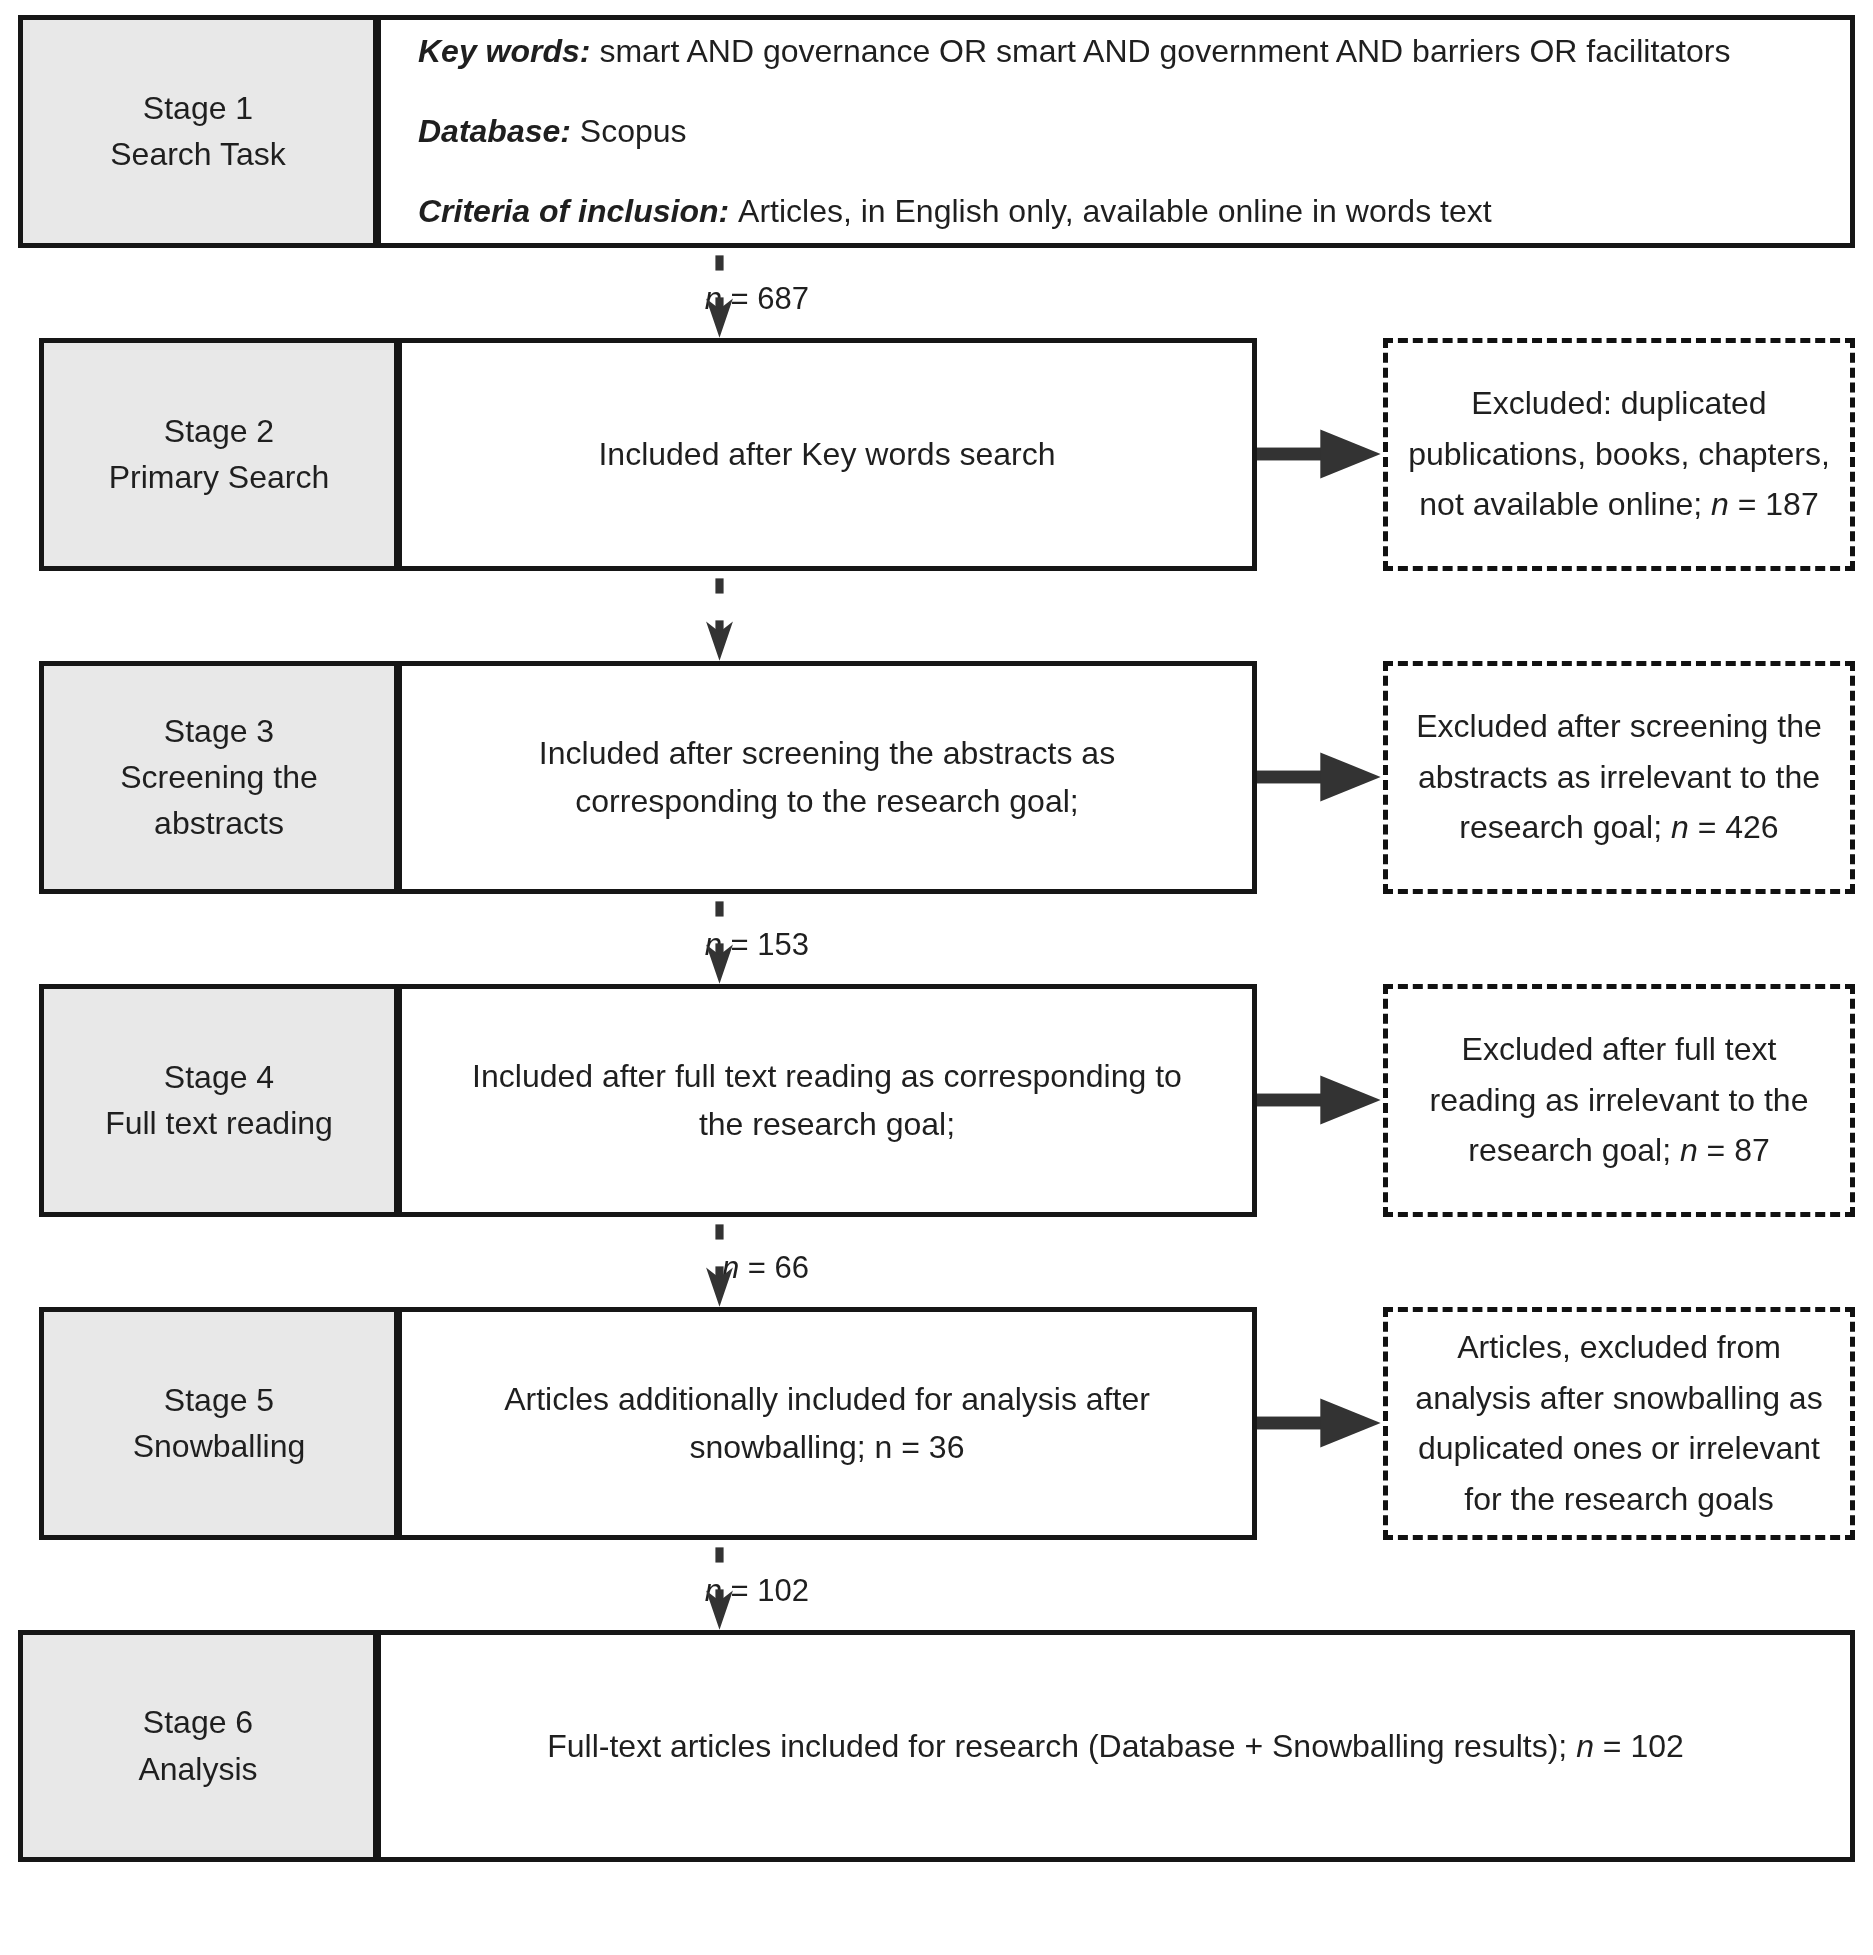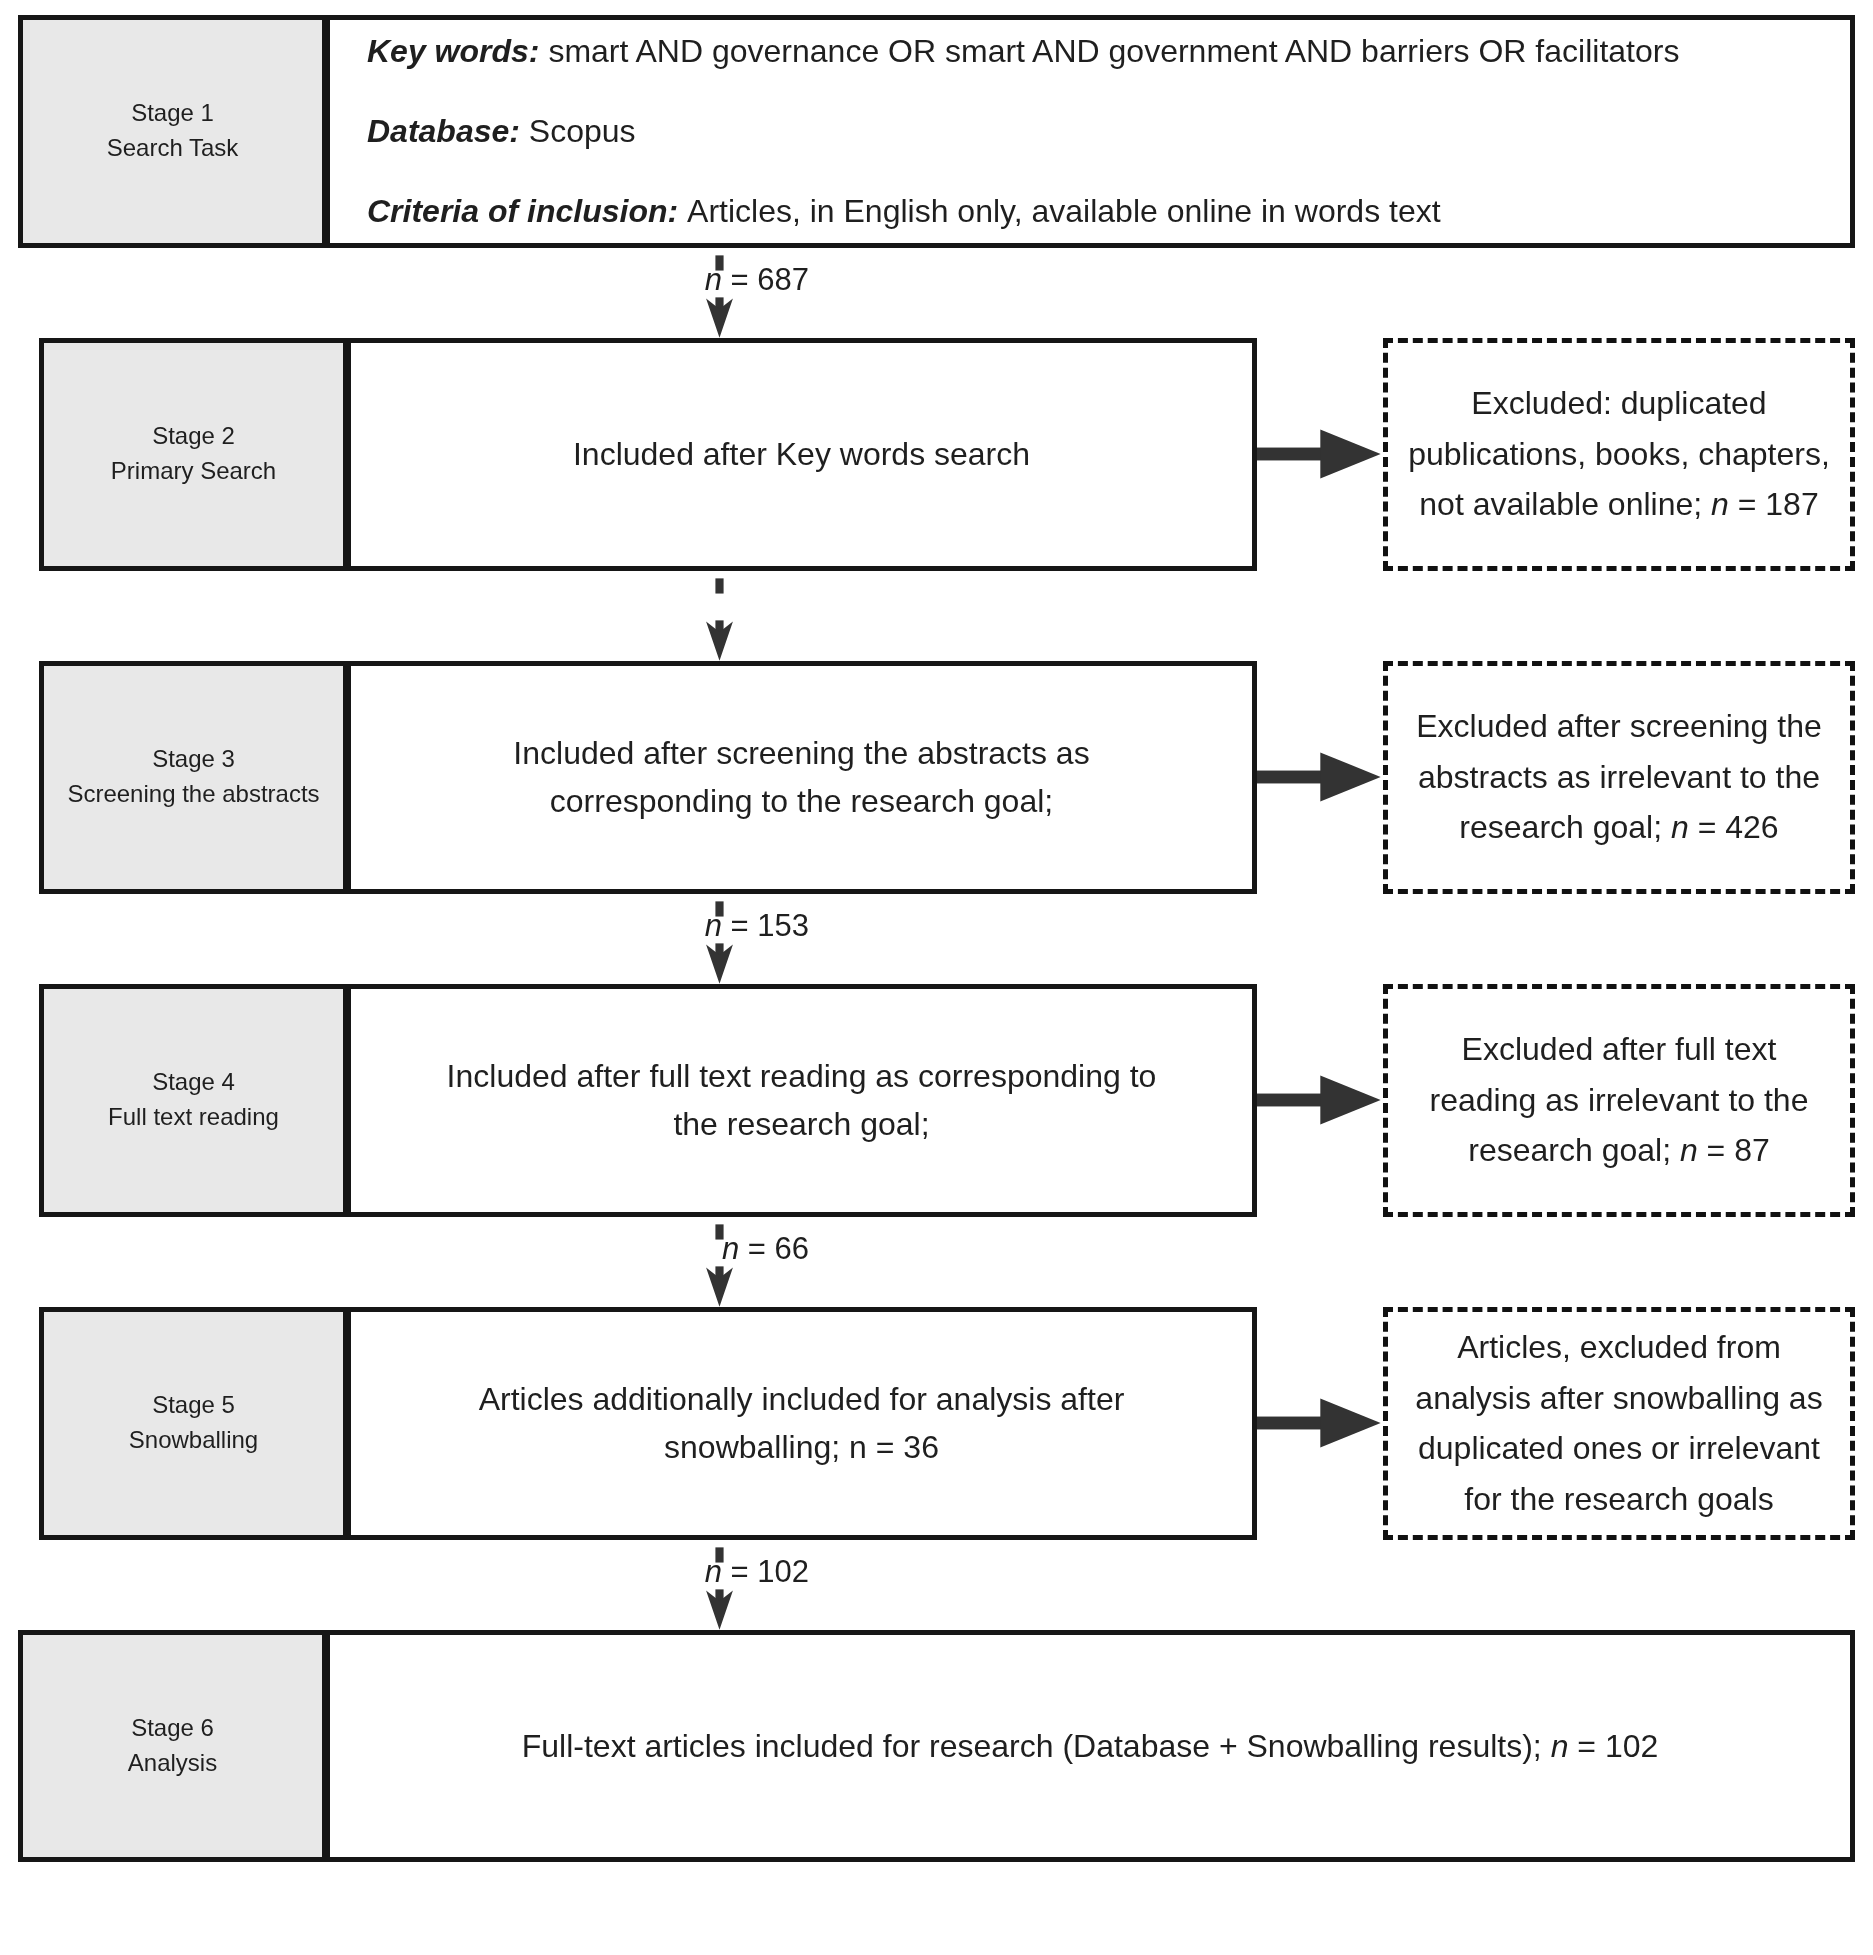--- a/index.html
+++ b/index.html
@@ -15,28 +15,28 @@
   .row{display:flex;margin:0 18px;height:233px;}
   .main-box{
     display:flex;
     border:5.9px solid #161616;
     background:#ffffff;
     box-sizing:border-box;
   }
   .main-box.narrow{width:1218px;margin-left:21px;}
   .main-box.wide{width:1837px;}
   .stage-label{
-    width:307px;
+    width:358px;
     box-sizing:border-box;
     border-right:8.2px solid #161616;
     background:#e8e8e8;
     display:flex;flex-direction:column;
     justify-content:center;align-items:center;
     text-align:center;
-    font-size:24px;line-height:1.45;
+    font-size:32px;line-height:1.45;
   }
   .stage-label .sub{max-width:282px;}
   .stage-content{
     flex:1;
     display:flex;align-items:center;justify-content:center;
     text-align:center;
     font-size:32px;line-height:1.5;
     padding:0 3px;
     box-sizing:border-box;
   }
@@ -57,21 +57,21 @@
     flex:1;
     border:5.3px dashed #111111;
     box-sizing:border-box;
     display:flex;align-items:center;justify-content:center;
     text-align:center;
     font-size:32px;line-height:1.58;
     padding:0 20px;
   }
   .gap{position:relative;height:90px;margin:0 18px;}
   .gap-label{
-    position:absolute;left:0;top:16px;width:791px;
+    position:absolute;left:0;top:35px;width:791px;
     text-align:right;font-size:31px;line-height:1;
   }
   .gap-arrow{position:absolute;left:684px;top:0;}
 </style>
 </head>
 <body>
 
 <div class="canvas">
 
   <div class="row">

